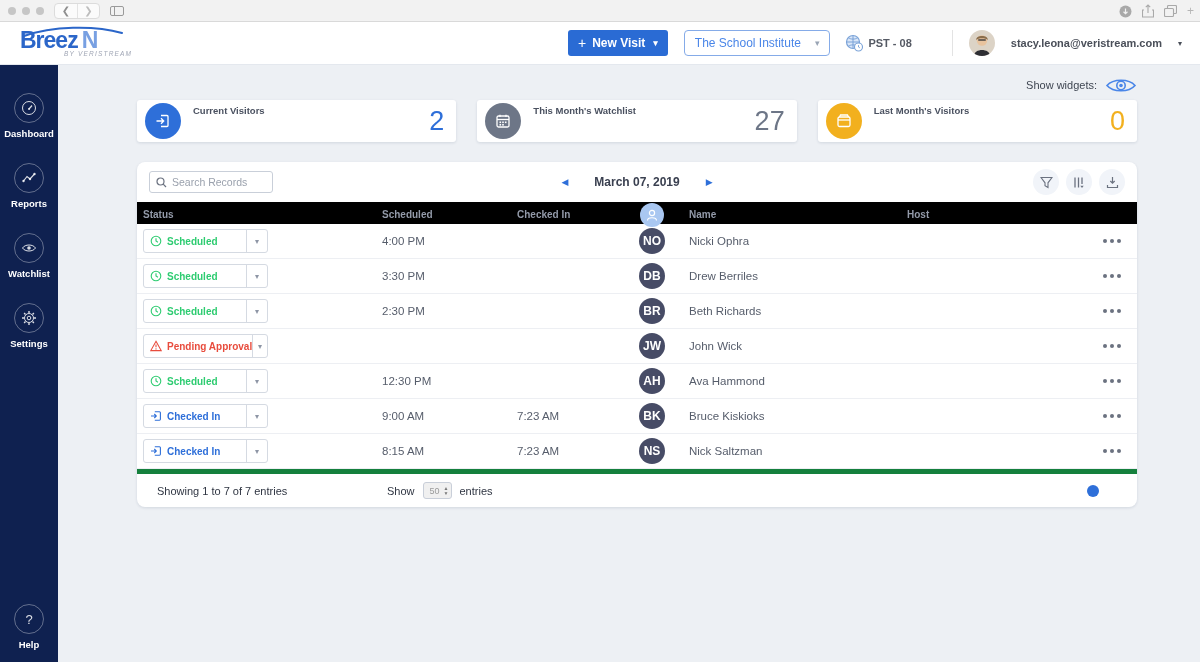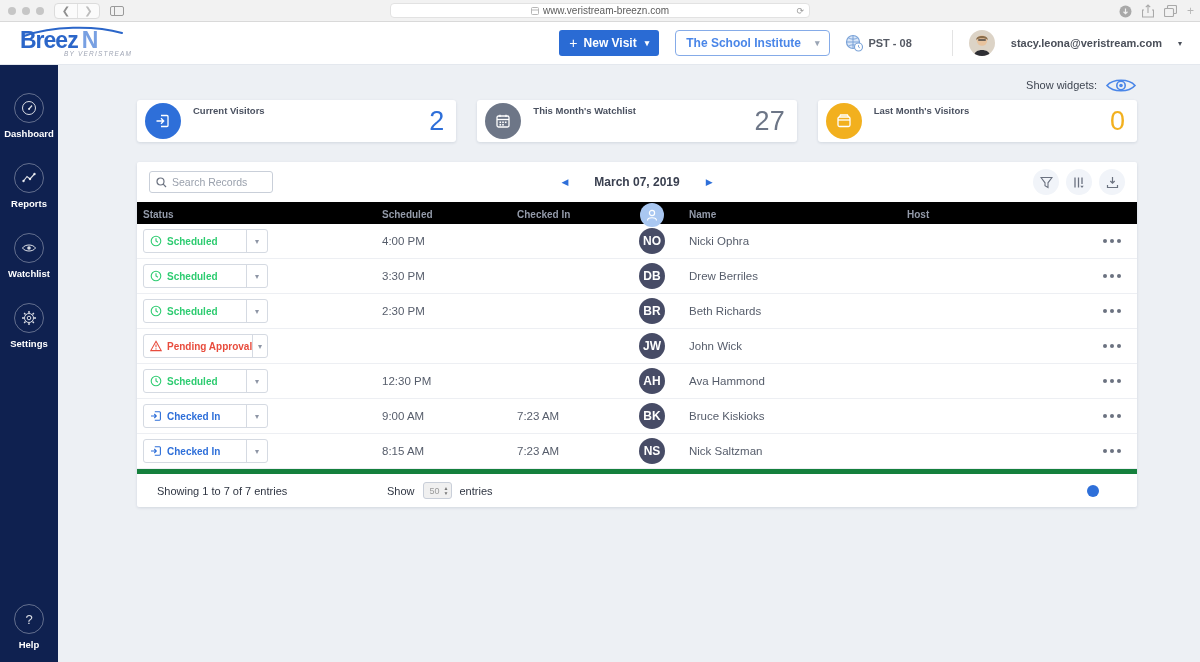--- a/index.html
+++ b/index.html
@@ -32,21 +32,21 @@
   .logo-main { color:#2b66c9; }
   .logo-accent { color:#78a0e2; margin-left:4px; }
   .logo-swoosh { position:absolute; top:-4px; left:2px; }
   .logo-tag { font-size:6.5px; color:#a0a6b5; letter-spacing:1.2px; font-style:italic; margin:0 0 0 44px; }
   .appbar-spacer { flex:1; }
   .btn-newvisit { height:26px; background:#2a6bd4; color:#fff; border:none; border-radius:3px;
     display:flex; align-items:center; gap:6px; padding:0 10px; font-size:12px; font-weight:bold; cursor:pointer; }
   .btn-newvisit .plus { font-size:14px; font-weight:normal; }
   .btn-newvisit .caret { font-size:9px; margin-left:2px; }
   .org-select { height:26px; margin-left:16px; border:1px solid #85abe8; border-radius:4px; background:#fff;
-    color:#4a86e8; font-size:12px; font-weight:bold; display:flex; align-items:center; gap:14px; padding:0 10px; cursor:pointer; }
+    color:#4a86e8; font-size:12px; font-weight:normal; display:flex; align-items:center; gap:14px; padding:0 10px; cursor:pointer; }
   .org-select .caret { color:#9aa5b5; font-size:9px; }
   .tz { display:flex; align-items:center; gap:4px; margin-left:14px; font-size:11px; font-weight:bold; color:#555a64; }
   .vdivider { width:1px; height:26px; background:#e3e3e3; margin:0 16px 0 40px; }
   .user { display:flex; align-items:center; gap:16px; cursor:pointer; }
   .user-email { font-size:11px; color:#4a4f59; font-weight:bold; }
   .user .caret { font-size:8px; color:#4a4f59; }
 
   
   .shell { display:flex; height:597px; }
   .sidebar { width:58px; background:#0f2150; display:flex; flex-direction:column; align-items:center;
@@ -69,21 +69,21 @@
   
   .cards { display:flex; gap:21px; margin-top:5px; }
   .card { flex:1; height:42px; background:#fff; border-radius:3px;
     box-shadow:0 1px 3px rgba(20,40,80,.12); position:relative; display:flex; align-items:center; }
   .card-circ { width:36px; height:36px; border-radius:50%; margin-left:8px;
     display:flex; align-items:center; justify-content:center; flex-shrink:0; }
   .card-label { position:absolute; top:5px; left:56px; font-size:9.5px; font-weight:bold; color:#4a5160; }
   .card-value { position:absolute; right:12px; top:0; line-height:42px; font-size:27px; }
 
   
-  .tablecard { margin-top:20px; background:#fff; border-radius:2px; box-shadow:0 1px 3px rgba(20,40,80,.12); }
+  .tablecard { margin-top:20px; background:#fff; border-radius:8px; box-shadow:0 1px 3px rgba(20,40,80,.12); }
   .toolbar { height:40px; display:flex; align-items:center; padding:0 12px; position:relative; }
   .search { width:124px; height:22px; border:1px solid #c9cfd9; border-radius:3px;
     display:flex; align-items:center; padding:0 6px; gap:5px; background:#fff; }
   .search input { border:none; outline:none; width:90px; font-size:10.5px; color:#555;
     font-family:"Liberation Sans", sans-serif; }
   .search input::placeholder { color:#9aa1ad; }
   .datenav { position:absolute; left:50%; transform:translateX(-50%); display:flex; align-items:center; gap:26px; }
   .datearrow { color:#2e6fd9; font-size:9px; cursor:pointer; }
   .datetext { font-size:12px; font-weight:bold; color:#3a4050; }
   .toolbar-right { margin-left:auto; display:flex; gap:7px; }
@@ -129,28 +129,20 @@
   <div class="dots">
     <span class="dot"></span>
     <span class="dot"></span>
     <span class="dot"></span>
   </div>
   <div class="navgroup">
     <span class="navbtn">❮</span>
     <span class="navbtn">❯</span>
   </div>
   <span class="panelicon"></span>
-  <div class="urlbar">
-    <svg width="8" height="8" viewBox="0 0 8 8">
-        <rect x="0.5" y="0.5" width="7" height="7" rx="1" fill="none" stroke="#b7b7b7"></rect>
-        <line x1="0.5" y1="3" x2="7.5" y2="3" stroke="#b7b7b7"></line>
-      </svg>
-    <span>www.veristream-breezn.com</span>
-    <span class="reload">⟳</span>
-  </div>
   <div class="chrome-right">
     <svg width="13" height="13" viewBox="0 0 13 13">
         <circle cx="6.5" cy="6.5" r="6" fill="#a9a9a9"></circle>
         <path d="M6.5 3.5v5M4.5 6.8l2 1.9 2-1.9" stroke="#f2f2f2" stroke-width="1.2" fill="none"></path>
       </svg>
     <svg width="12" height="14" viewBox="0 0 12 14">
         <path d="M2 6h-1.5v7h11V6H10" fill="none" stroke="#a9a9a9" stroke-width="1.1"></path>
         <path d="M6 9V1M3.8 3.2L6 1l2.2 2.2" fill="none" stroke="#a9a9a9" stroke-width="1.1"></path>
       </svg>
     <svg width="13" height="12" viewBox="0 0 13 12">

